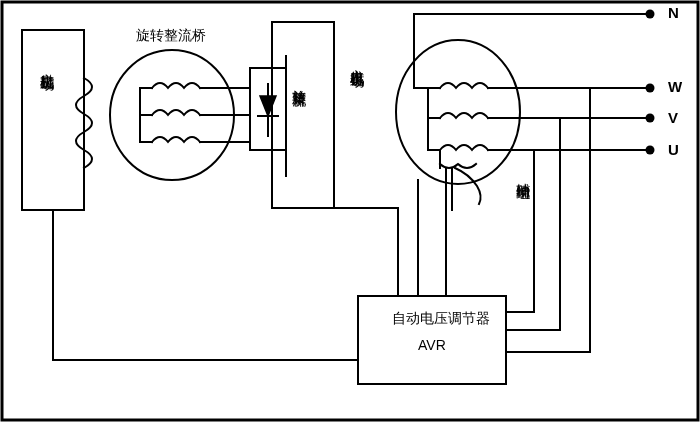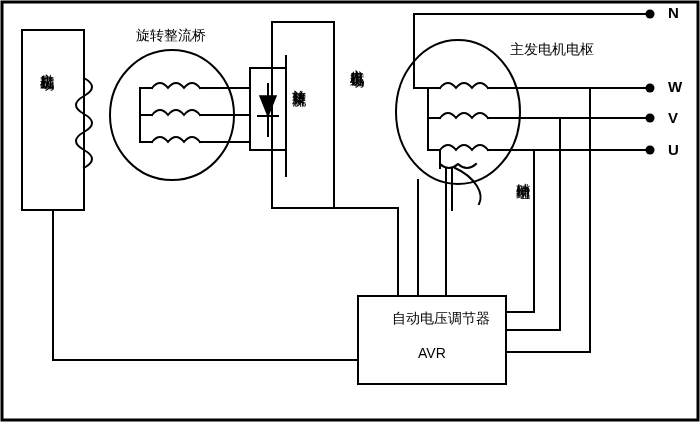--- a/index.html
+++ b/index.html
@@ -121,26 +121,25 @@
   </svg>
 
   <div class="lbl v-lbl" style="left:40px; top:62px; font-size:14px;">交励机磁场</div>
 
   <div class="lbl" style="left:136px; top:28px; font-size:14px;">旋转整流桥</div>
 
   <div class="lbl v-lbl" style="left:292px; top:78px; font-size:14px;">旋转整流桥</div>
 
   <div class="lbl v-lbl" style="left:350px; top:58px; font-size:14px;">主发电机磁场</div>
 
-  <div class="lbl" style="left:510px; top:42px; font-size:14px;">主发电机电枢</div>
 
   <div class="lbl v-lbl" style="left:516px; top:172px; font-size:14px;">辅助绕组</div>
 
   <div class="lbl" style="left:392px; top:311px; font-size:14px;">自动电压调节器</div>
-  <div class="lbl" style="left:418px; top:346px; font-size:14px;">AVR</div>
+  <div class="lbl" style="left:418px; top:338px; font-size:14px;">AVR</div>
 
   <div class="lbl bold" style="left:668px; top:5px; font-size:15px;">N</div>
   <div class="lbl bold" style="left:668px; top:79px; font-size:15px;">W</div>
   <div class="lbl bold" style="left:668px; top:110px; font-size:15px;">V</div>
   <div class="lbl bold" style="left:668px; top:142px; font-size:15px;">U</div>
 
   <svg width="700" height="422" viewBox="0 0 700 422" style="pointer-events:none;">
     <circle cx="650" cy="14" r="4.5" fill="#000"></circle>
     <circle cx="650" cy="88" r="4.5" fill="#000"></circle>
     <circle cx="650" cy="118" r="4.5" fill="#000"></circle>

